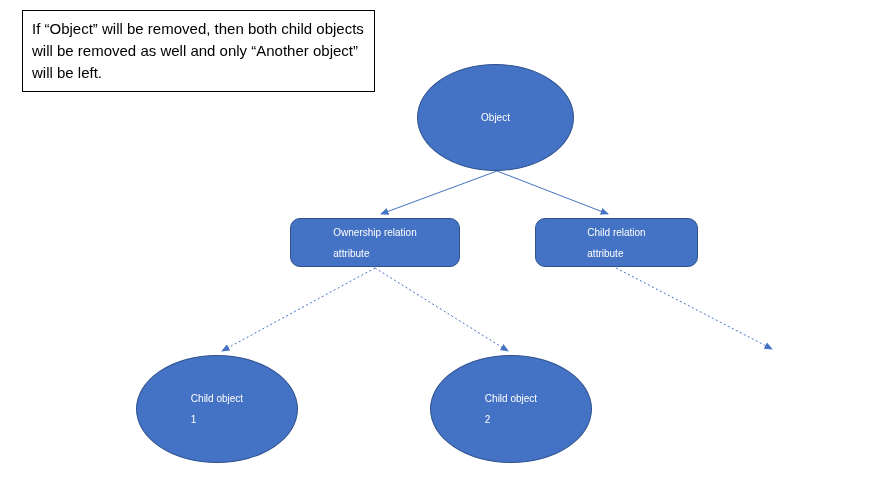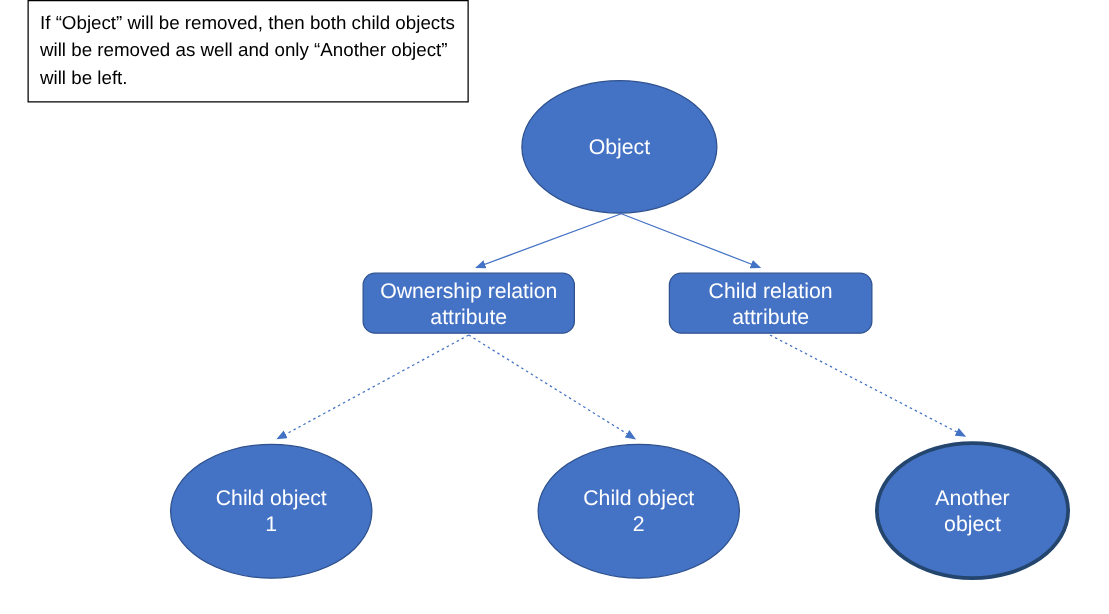--- a/index.html
+++ b/index.html
@@ -19,23 +19,23 @@
     z-index: 1;
   }
   .node {
     position: absolute;
     z-index: 2;
     display: flex;
     align-items: center;
     justify-content: center;
     background: #4472C4;
     color: #ffffff;
-    font-size: 17px;
+    font-size: 10px;
     line-height: 21px;
-    text-align: center;
+    text-align: left;
     white-space: pre-line;
   }
   .ellipse {
     border: 1.5px solid #2F528F;
     border-radius: 50%;
   }
   .ellipse.emphasized {
     border: 3px solid #24466E;
   }
   .rounded-rect {
@@ -43,21 +43,21 @@
     border-radius: 10px;
   }
   .node-object   { left: 417px; top: 64px;  width: 157px; height: 107px; }
   .node-ownership{ left: 290px; top: 218px; width: 170px; height: 49px;  }
   .node-link     { left: 535px; top: 218px; width: 163px; height: 49px;  }
   .node-child1   { left: 136px; top: 355px; width: 162px; height: 108px; }
   .node-child2   { left: 430px; top: 355px; width: 162px; height: 108px; }
   .node-another  { left: 700px; top: 353px; width: 156px; height: 111px; }
   .note {
     position: absolute;
-    left: 22px; top: 0;
+    left: 22px; top: 10px;
     width: 353px;
     min-height: 82px;
     z-index: 2;
     background: #ffffff;
     border: 1.5px solid #000000;
     padding: 7px 9px;
     color: #000000;
     font-size: 15px;
     line-height: 22px;
   }
@@ -101,18 +101,14 @@
   <div class="node ellipse node-child1">
     <span>Child object
 1</span>
   </div>
 
   <div class="node ellipse node-child2">
     <span>Child object
 2</span>
   </div>
 
-  <div class="node ellipse emphasized node-another">
-    <span>Another
-object</span>
-  </div>
 
 </div>
 
 </body></html>

